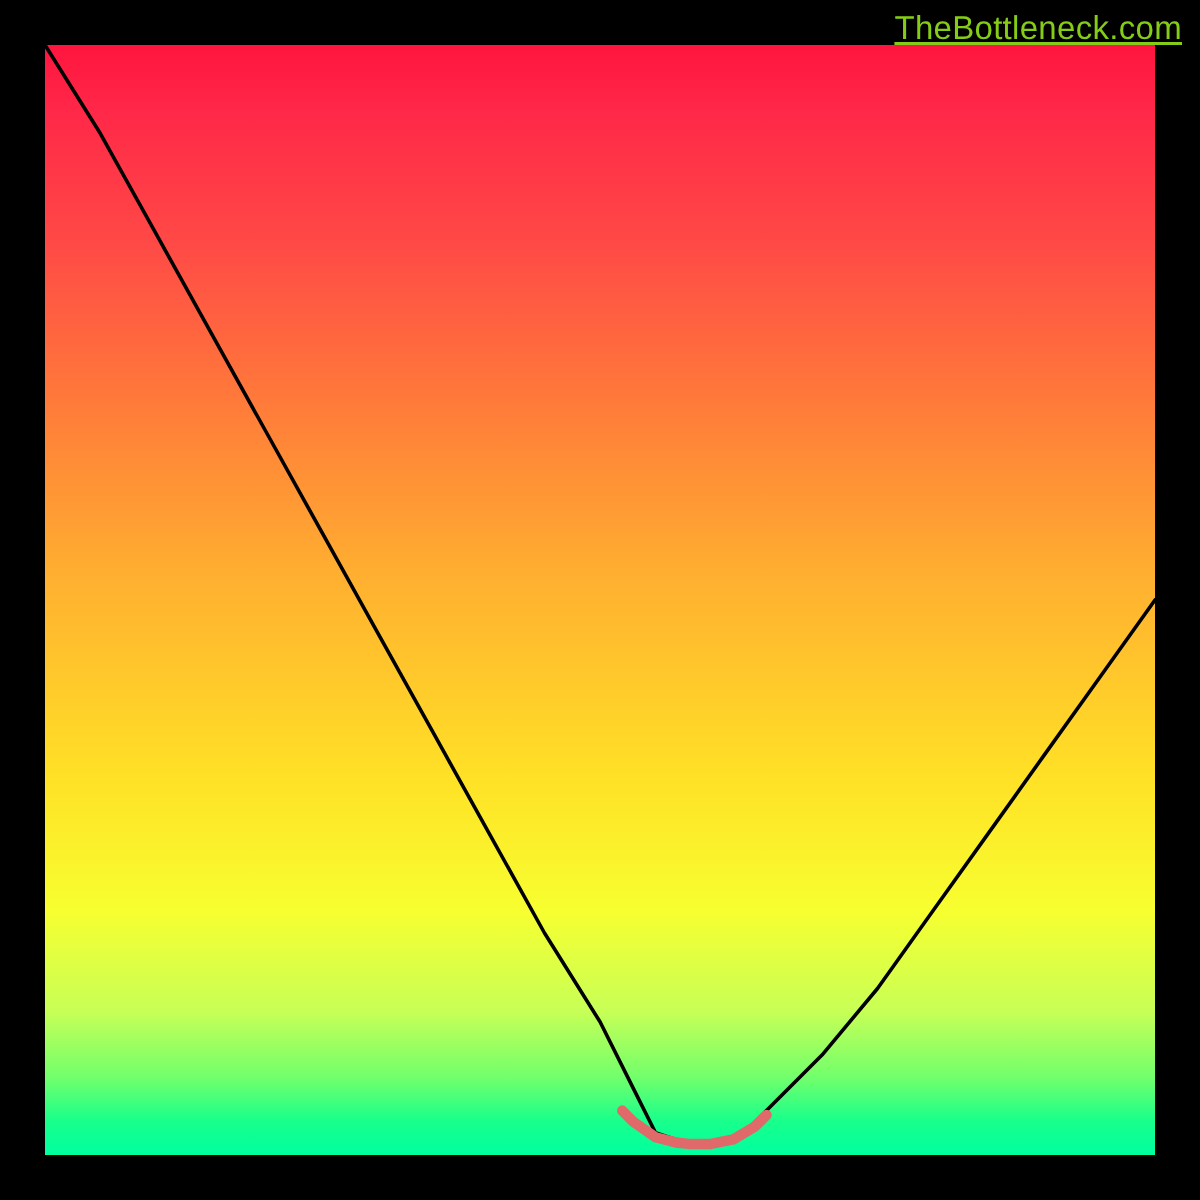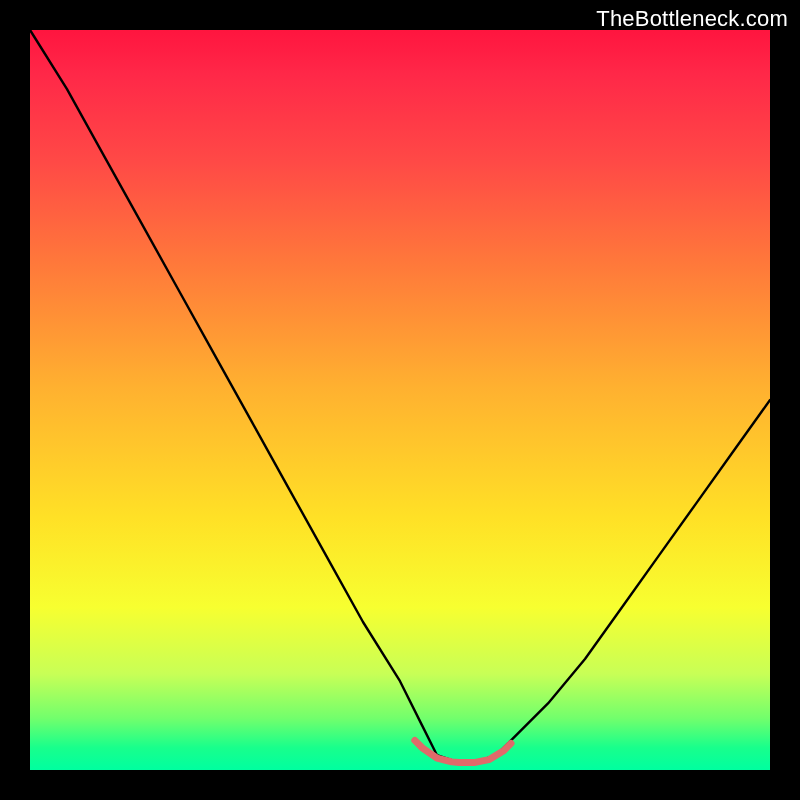--- a/index.html
+++ b/index.html
@@ -36,25 +36,26 @@
       #c8ff56 87%,
       #72ff6c 93%,
       #18ff8c 97%,
       #00ffa0 100%
     );
   }
   .attribution {
     position: absolute;
     top: 6px;
     right: 12px;
-    color: #ffffff;
+    color: #84cc16;
     font-size: 22px;
     font-weight: 500;
     letter-spacing: 0.2px;
     user-select: none;
+    text-decoration: underline;
   }
   svg.curve {
     position: absolute;
     left: 30px;
     top: 30px;
     width: 740px;
     height: 740px;
     overflow: visible;
   }
 </style>

